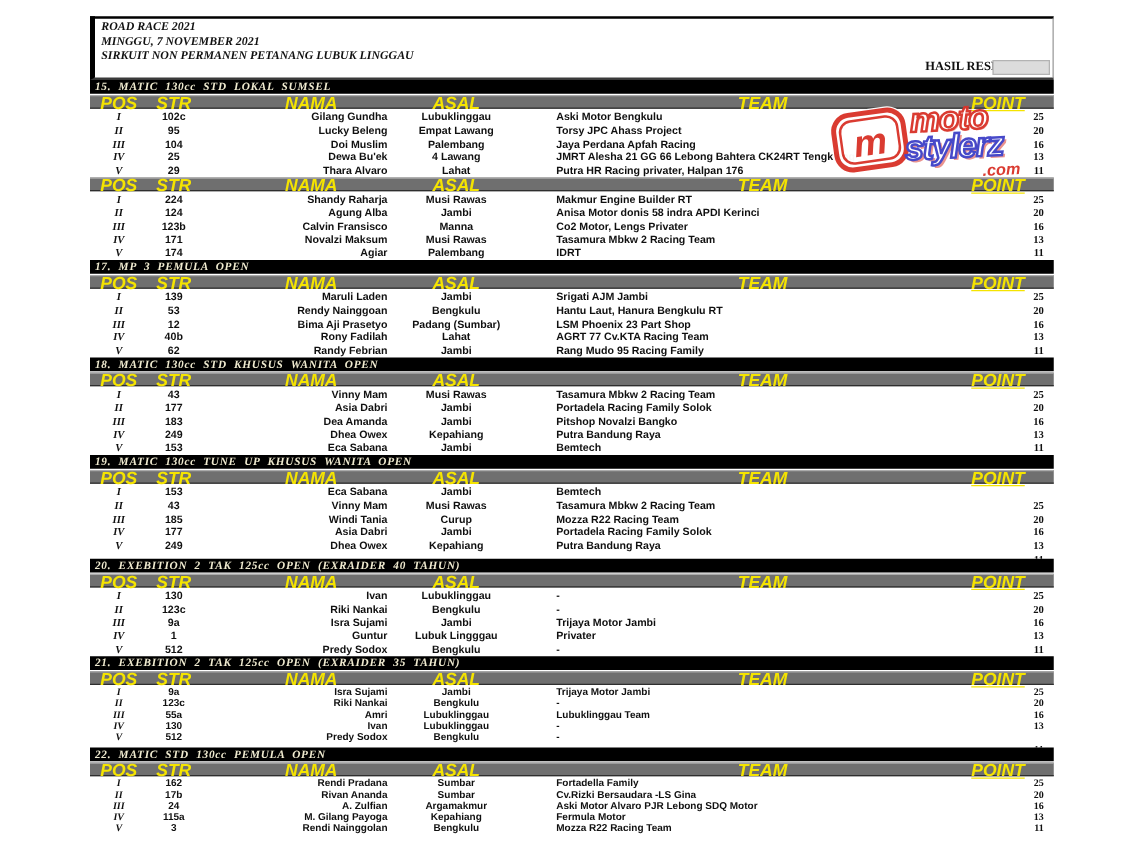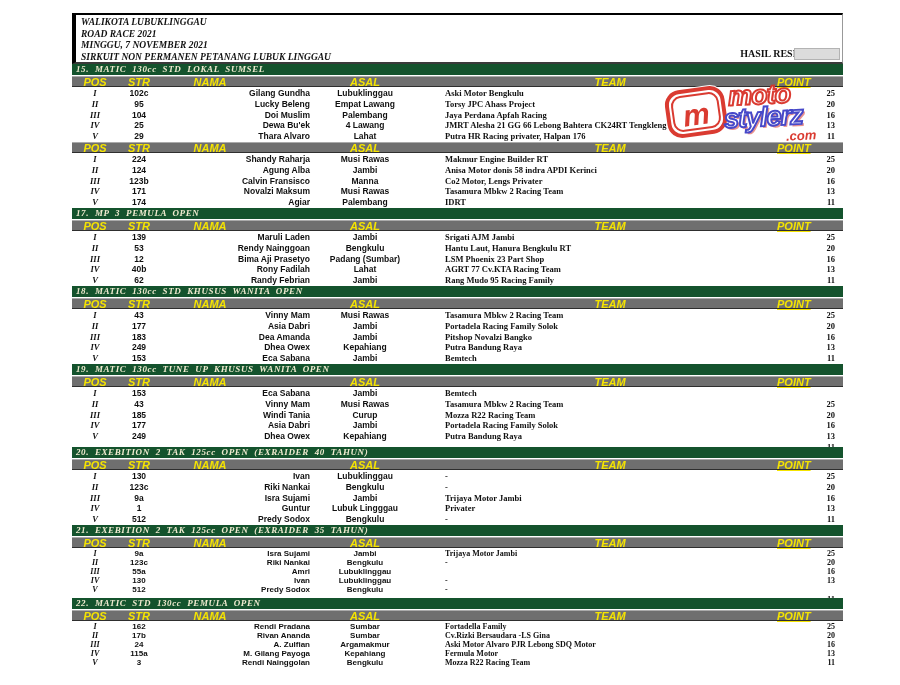--- a/index.html
+++ b/index.html
@@ -14,44 +14,44 @@
               border-bottom:2px solid #3a3a3a; padding:2px 0 0 5px; background:#fff; }
   .masthead .mline { font-family:"Liberation Serif", serif; font-style:italic; font-weight:bold;
                      font-size:9.5px; line-height:11.5px; color:#111; white-space:nowrap; }
   .result-label { position:absolute; right:36px; bottom:3px; font-family:"Liberation Serif", serif;
                   font-weight:bold; font-size:10px; color:#111; }
   .stamp-box { position:absolute; right:2px; bottom:2px; width:46px; height:12px;
                background:#dcdcdc; border:1px solid #b3b3b3; }
 
   
   .section { position:relative; }
-  .bar  { position:relative; z-index:2; height:11px; line-height:11px; background:#14532d;
+  .bar  { position:relative; z-index:2; height:11px; line-height:11px; background:#000000;
           color:#f0ebd0; font-family:"Liberation Serif", serif; font-style:italic; font-weight:bold;
           font-size:9px; padding-left:4px; letter-spacing:0.6px; word-spacing:3px;
           margin-bottom:1px; white-space:nowrap; }
   .cols { position:relative; z-index:2; height:11px; line-height:11px; background:#6f6f6f;
           border-top:1px solid #aaa; border-bottom:1px solid #2e2e2e; margin-bottom:1px; }
   .cols span { position:absolute; top:0; color:#f5e400; font-style:italic; font-weight:bold;
-               font-size:11px; }
+               font-size:14px; }
   .h-pos   { left:0;     width:46px;  text-align:center; }
   .h-str   { left:46px;  width:42px;  text-align:center; }
-  .h-nama  { left:78px;  width:120px; text-align:center; }
+  .h-nama  { left:78px;  width:120px; text-align:right; }
   .h-asal  { left:196px; width:194px; text-align:center; }
   .h-team  { left:373px; width:330px; text-align:center; }
   .h-point { right:6px;  width:60px;  text-align:left;text-decoration:underline; }
 
   .row { position:relative; height:10.8px; line-height:10.8px; font-size:8.5px;
          font-weight:bold; color:#101010; }
   .row span { position:absolute; top:0; white-space:nowrap; }
   .c-pos   { left:0;     width:46px;  text-align:center; font-family:"Liberation Serif", serif;
              font-style:italic; }
   .c-str   { left:46px;  width:42px;  text-align:center; }
   .c-nama  { left:78px;  width:160px; text-align:right; }
   .c-asal  { left:196px; width:194px; text-align:center; }
-  .c-team  { left:373px; width:360px; text-align:left;font-family:Liberation Serif, serif; }
+  .c-team  { left:373px; width:360px; text-align:left; }
   .c-point { right:8px;  width:50px;  text-align:right; font-family:"Liberation Serif", serif; }
 
   .compact .row { height:9px; line-height:9px; font-size:8px; }
 
   .overflow-point { position:relative; height:5px; overflow:hidden; }
   .overflow-point span { position:absolute; top:0; right:8px; width:50px; text-align:right;
                          font-family:"Liberation Serif", serif; font-weight:bold; font-size:8.5px;
                          line-height:11px; color:#101010; }
   .compact + .x, .overflow-4 { height:4px; }
 
@@ -76,21 +76,20 @@
   .wm-com { position:absolute; left:122px; top:44px; font-weight:bold; font-style:italic;
             font-size:13px; color:#d9352b; transform:rotate(-3deg); }
 </style>
 </head>
 <body>
 
 <div class="page">
   <div class="doc">
 
     <div class="masthead">
-      <div class="mline">WALIKOTA LUBUKLINGGAU</div>
       <div class="mline">ROAD RACE 2021</div>
       <div class="mline">MINGGU, 7 NOVEMBER 2021</div>
       <div class="mline">SIRKUIT NON PERMANEN PETANANG LUBUK LINGGAU</div>
       <div class="result-label">HASIL RESMI</div>
       <div class="stamp-box"></div>
     </div>
 
     <div id="sections">
         <div class="section">
           <div class="bar">15. MATIC 130cc STD LOKAL SUMSEL</div>
@@ -424,20 +423,21 @@
             <span class="c-nama">Riki Nankai</span>
             <span class="c-asal">Bengkulu</span>
             <span class="c-team">-</span>
             <span class="c-point">20</span>
           </div>
           <div class="row">
             <span class="c-pos">III</span>
             <span class="c-str">55a</span>
             <span class="c-nama">Amri</span>
             <span class="c-asal">Lubuklinggau</span>
+            <span class="c-team">Lubuklinggau Team</span>
             <span class="c-point">16</span>
           </div>
           <div class="row">
             <span class="c-pos">IV</span>
             <span class="c-str">130</span>
             <span class="c-nama">Ivan</span>
             <span class="c-asal">Lubuklinggau</span>
             <span class="c-team">-</span>
             <span class="c-point">13</span>
           </div>

